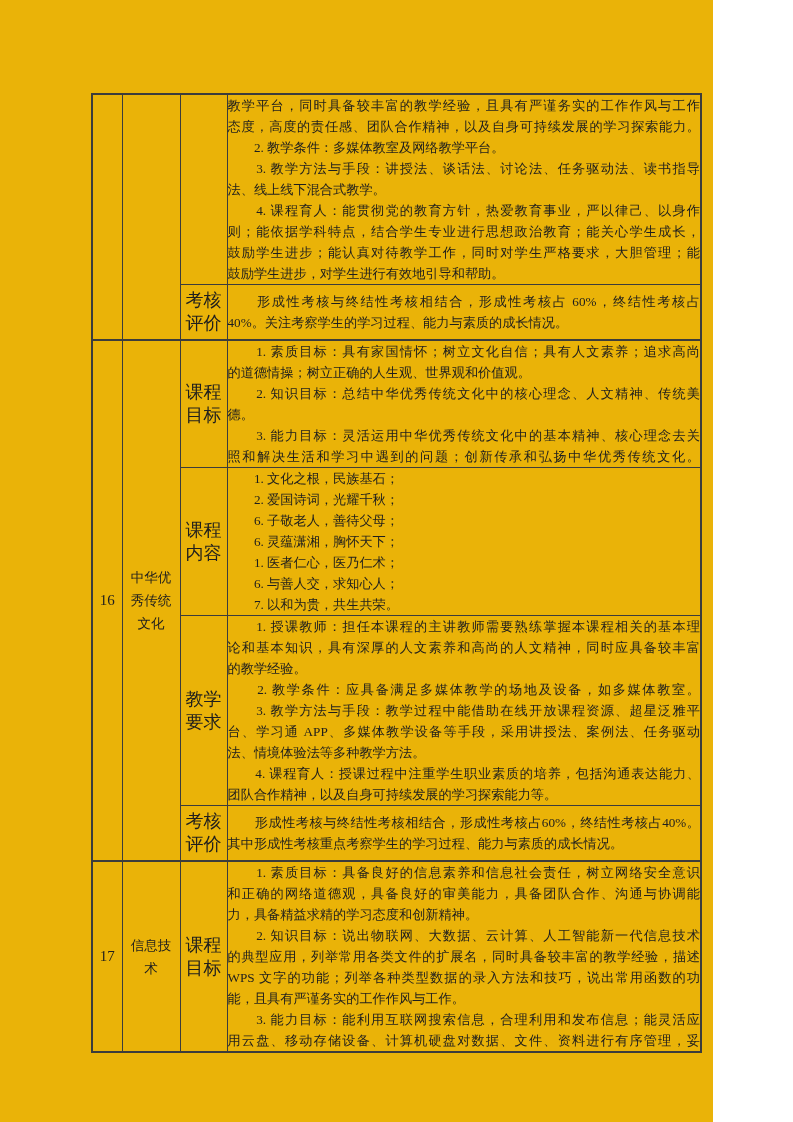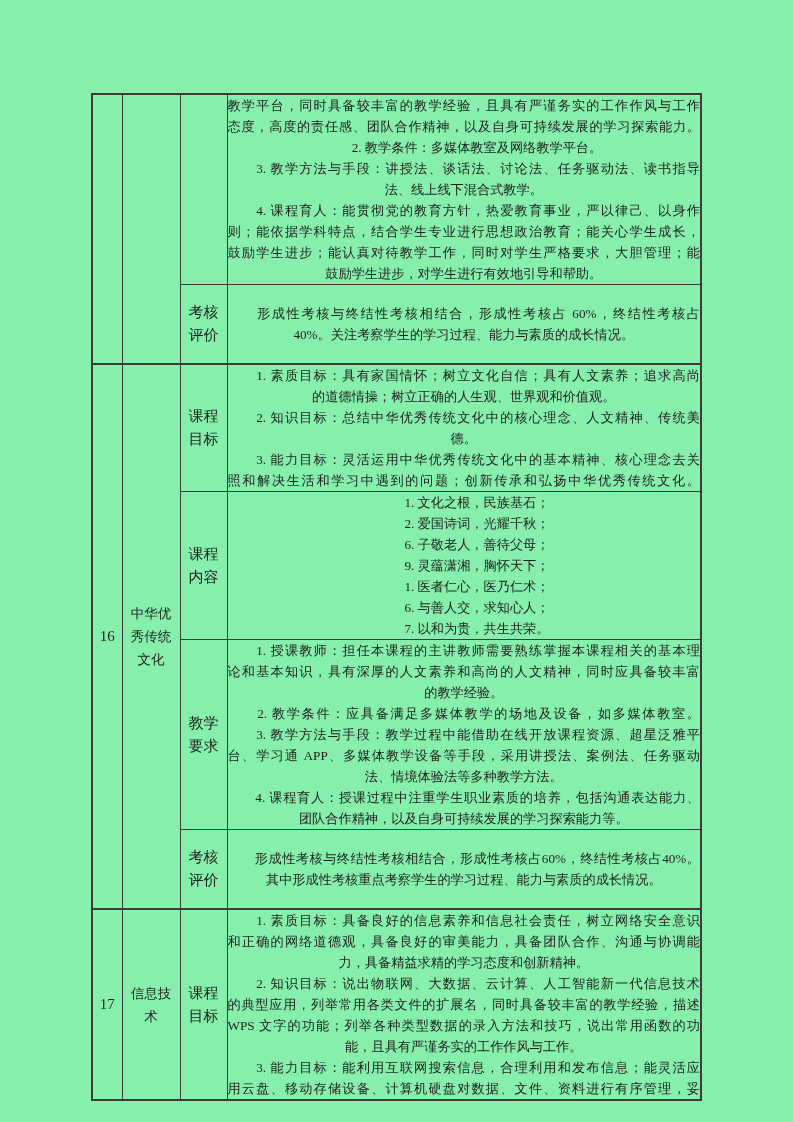--- a/index.html
+++ b/index.html
@@ -1,20 +1,20 @@
 <!DOCTYPE html>
 <html><head>
 <meta charset="utf-8">
 <style>
   html, body { margin: 0; padding: 0; background: #ffffff; }
   .page {
     position: relative;
-    width: 793px;
+    width: 713px;
     height: 1122px;
-    background: #86efac;
+    background: #eab308;
     font-family: "Liberation Serif", "DejaVu Serif", serif;
     color: #1e1e1e;
     overflow: hidden;
   }
   table.spec {
     position: absolute;
     left: 91px;
     top: 93px;
     width: 609px;
     border-collapse: collapse;
@@ -36,35 +36,35 @@
     width: 3em;
     margin: 7px auto;
     font-size: 13.5px;
     line-height: 23px;
     word-break: break-all;
     text-align: center;
   }
   .label-cell { text-align: center; }
   .vlabel {
     width: 2em;
-    margin: 16px auto;
-    font-size: 15px;
+    margin: 4px auto;
+    font-size: 18px;
     line-height: 23px;
     word-break: break-all;
     text-align: right;
   }
   .content-cell {
     vertical-align: top;
     padding: 1px 6px 1px 8px;
   }
   .content-cell .line {
     font-size: 13.2px;
     line-height: 21px;
     white-space: pre-wrap;
-    text-align: center;
+    text-align: left;
   }
   .content-cell .line.just {
     text-align: justify;
     text-align-last: justify;
   }
   .page-number {
     position: absolute;
     left: 0;
     width: 793px;
     top: 1029px;
@@ -132,21 +132,21 @@
           </td>
         </tr>
         <tr>
           <td class="label-cell">
             <div class="vlabel">课程内容</div>
           </td>
           <td class="content-cell">
             <div class="line">　　1. 文化之根，民族基石；</div>
             <div class="line">　　2. 爱国诗词，光耀千秋；</div>
             <div class="line">　　6. 子敬老人，善待父母；</div>
-            <div class="line">　　9. 灵蕴潇湘，胸怀天下；</div>
+            <div class="line">　　6. 灵蕴潇湘，胸怀天下；</div>
             <div class="line">　　1. 医者仁心，医乃仁术；</div>
             <div class="line">　　6. 与善人交，求知心人；</div>
             <div class="line">　　7. 以和为贵，共生共荣。</div>
           </td>
         </tr>
         <tr>
           <td class="label-cell">
             <div class="vlabel">教学要求</div>
           </td>
           <td class="content-cell">

